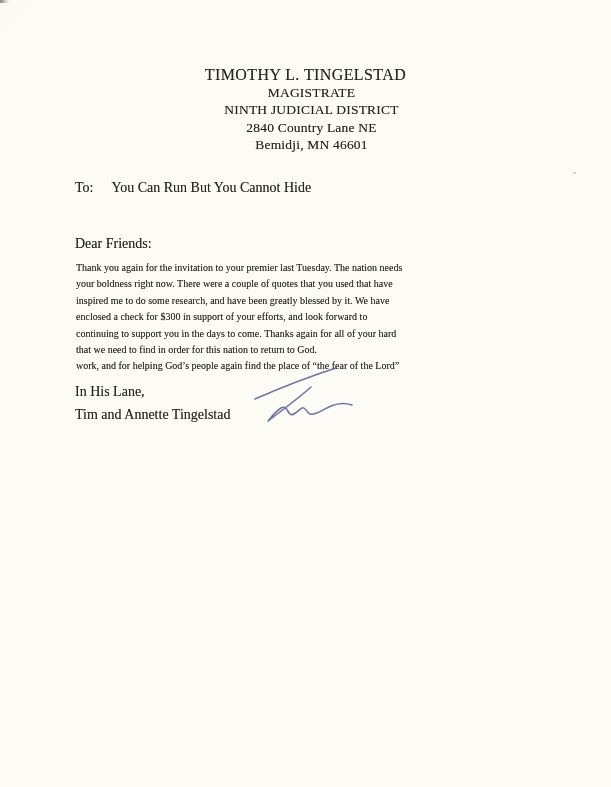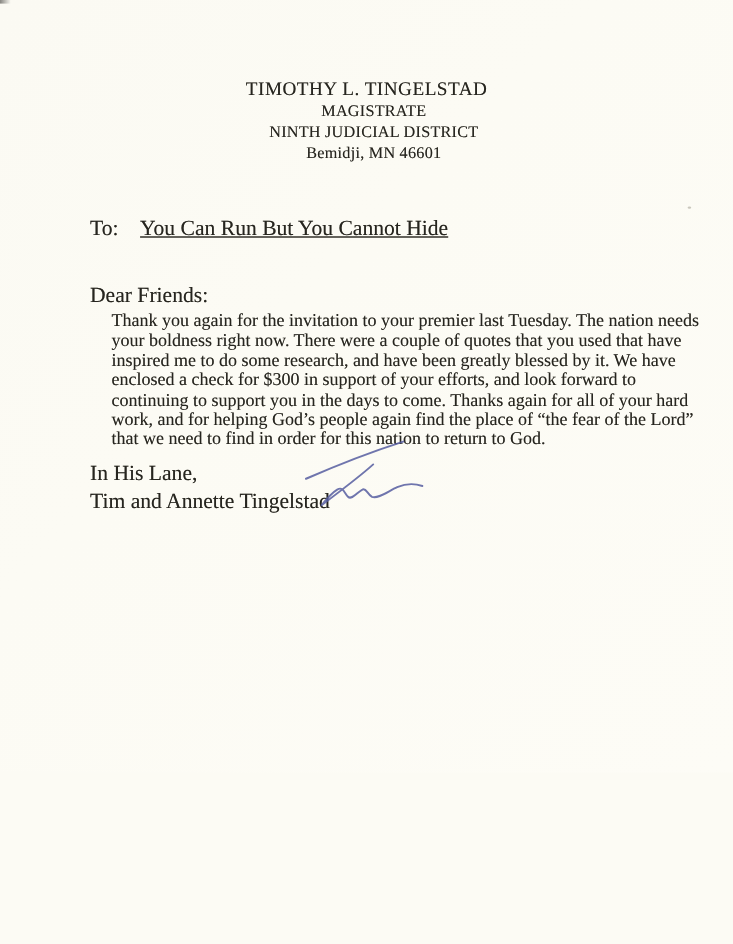--- a/index.html
+++ b/index.html
@@ -44,34 +44,34 @@
     letter-spacing: 0.4px;
   }
   .letterhead .lh-line {
     font-size: 13.5px;
     letter-spacing: 0.2px;
     margin-left: 12px;
   }
   .textline {
     position: absolute;
     left: 75px;
-    font-size: 18px;
+    font-size: 14px;
     white-space: nowrap;
     text-shadow: 0 0 0.5px rgba(60,55,45,0.5);
   }
   .to-line { top: 180px; display: flex; }
   .to-label { display: inline-block; }
-  .to-recipient { display: inline-block; margin-left: 18px; text-decoration: underline; }
+  .to-recipient { display: inline-block; margin-left: 18px; }
   .salutation { top: 236px; }
   .body-block {
     position: absolute;
-    left: 93px;
+    left: 76px;
     top: 260px;
     width: 490px;
-    font-size: 15px;
+    font-size: 10px;
     text-shadow: 0 0 0.5px rgba(60,55,45,0.5);
   }
   .body-block .line {
     line-height: 16.4px;
     white-space: nowrap;
   }
   .closing { top: 384px; }
   .signed-by { top: 407px; }
   .signature-svg {
     position: absolute;
@@ -93,38 +93,39 @@
 
 <div class="page">
 
   <div class="scan-corner"></div>
   <div class="scan-speck"></div>
 
   <div class="letterhead">
     <div class="lh-name">TIMOTHY L. TINGELSTAD</div>
     <div class="lh-line">MAGISTRATE</div>
     <div class="lh-line">NINTH JUDICIAL DISTRICT</div>
+    <div class="lh-line">2840 Country Lane NE</div>
     <div class="lh-line">Bemidji, MN 46601</div>
   </div>
 
   <div class="textline to-line">
     <span class="to-label">To:</span>
     <span class="to-recipient">You Can Run But You Cannot Hide</span>
   </div>
 
   <div class="textline salutation">Dear Friends:</div>
 
   <div class="body-block">
       <div class="line">Thank you again for the invitation to your premier last Tuesday.  The nation needs</div>
       <div class="line">your boldness right now.  There were a couple of quotes that you used that have</div>
       <div class="line">inspired me to do some research, and have been greatly blessed by it.  We have</div>
       <div class="line">enclosed a check for $300 in support of your efforts, and look forward to</div>
       <div class="line">continuing to support you in the days to come.  Thanks again for all of your hard</div>
+      <div class="line">that we need to find in order for this nation to return to God.</div>
       <div class="line">work, and for helping God’s people again find the place of “the fear of the Lord”</div>
-      <div class="line">that we need to find in order for this nation to return to God.</div>
     </div>
 
   <div class="textline closing">In His Lane,</div>
 
   <div class="textline signed-by">Tim and Annette Tingelstad</div>
 
   <svg class="signature-svg" viewBox="0 0 130 80" aria-hidden="true">
     <path stroke-width="1.7" d="M 15 44 C 40 33, 68 22, 96 13" stroke="#565da0"></path>
     <path stroke-width="1.6" d="M 71 32 C 60 42, 40 57, 28 66 C 32 61, 36 56, 41 53 C 46 50, 47 56, 50 59 C 53 62, 58 55, 62 53 C 65 51, 66 57, 70 59 C 75 61, 84 54, 91 51 C 98 48, 106 48, 112 50" stroke="#565da0"></path>
   </svg>

